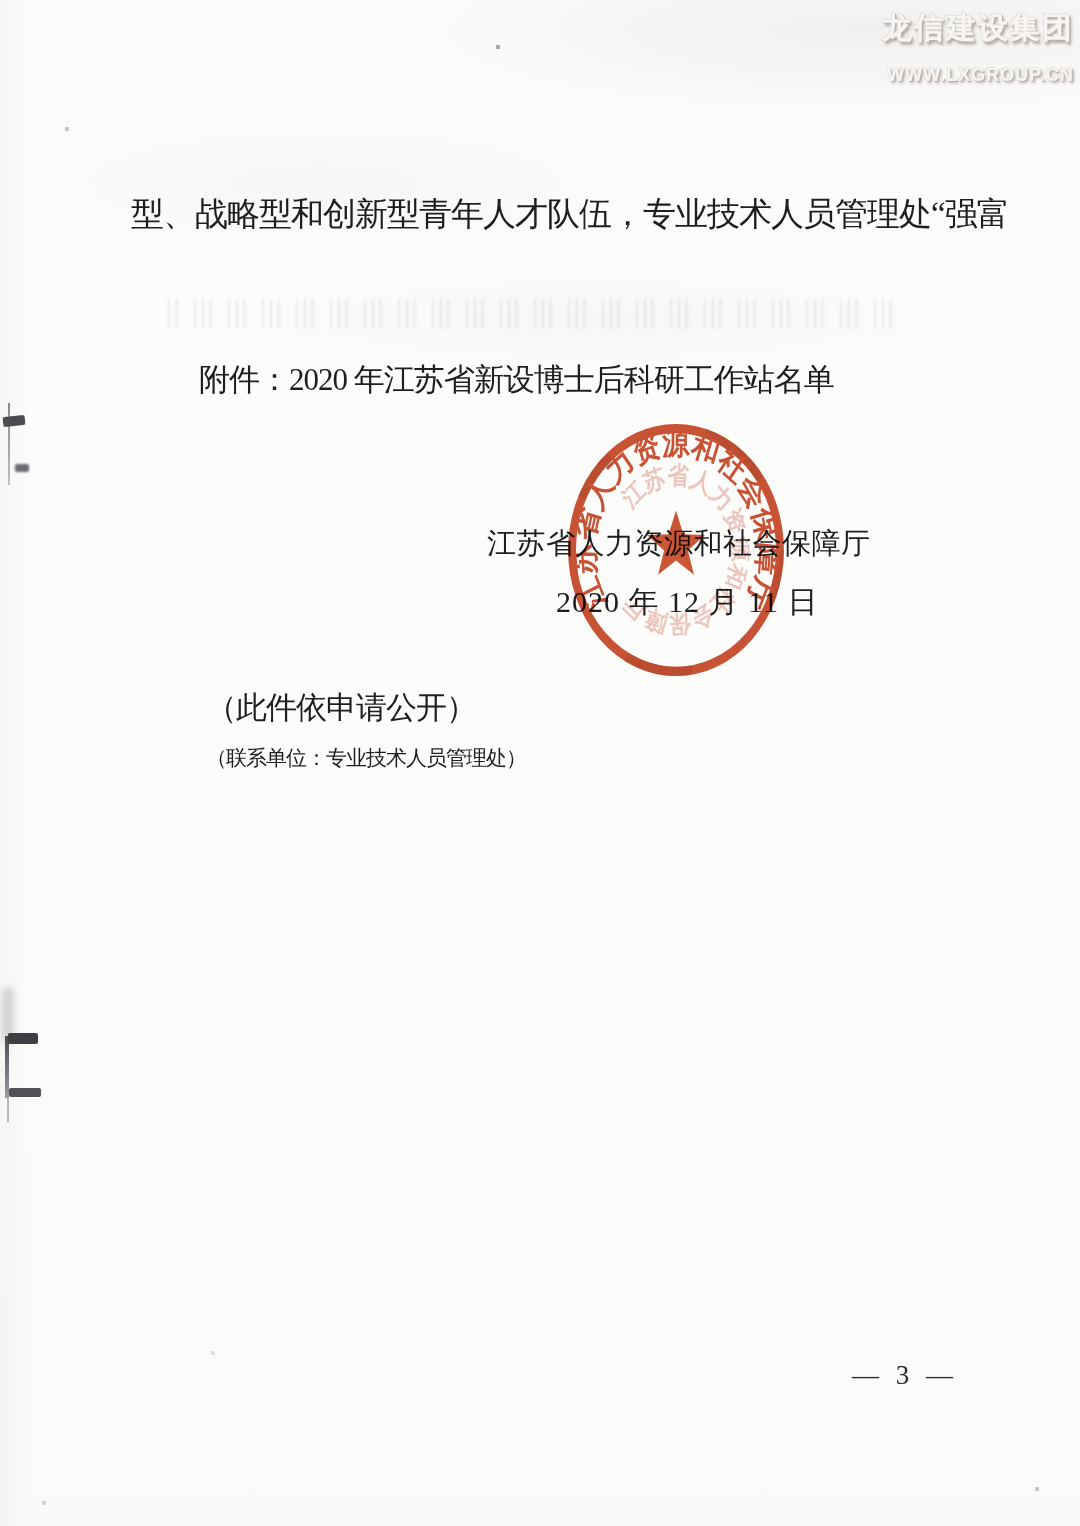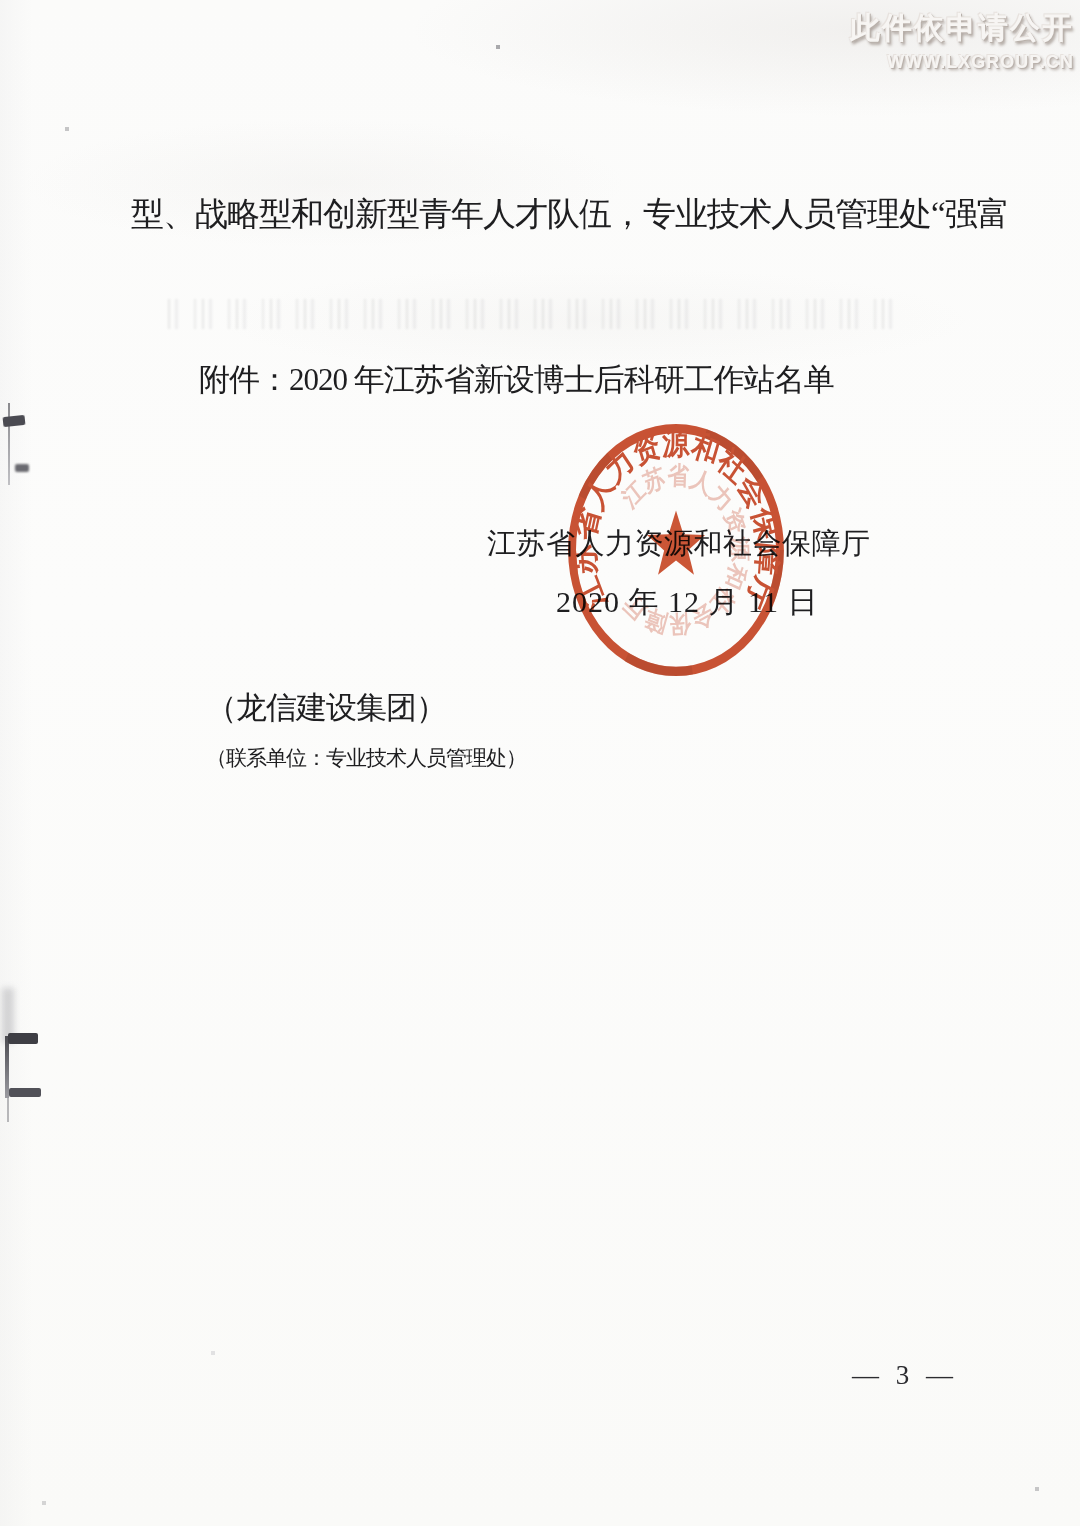--- a/index.html
+++ b/index.html
@@ -19,21 +19,21 @@
   }
 
   
   .logo{position:absolute;top:8px;right:6px;text-align:right;
     font-family:"Liberation Sans","DejaVu Sans",sans-serif;font-weight:700;}
   .logo-cn{
     font-size:30px;letter-spacing:2px;color:#f7f5f3;
     text-shadow:-1px -1px 0 #e7e2de, 1px 1px 0 #b9b1ab, 2px 3px 3px #ada49e, 0 0 2px #d8d2cd;
   }
   .logo-en{
-    margin-top:3px;font-size:18px;letter-spacing:1px;color:#f6f4f2;
+    margin-top:16px;font-size:18px;letter-spacing:1px;color:#f6f4f2;
     text-shadow:-1px -1px 0 #e7e2de, 1px 1px 0 #bab2ac, 2px 2px 3px #b0a7a1;
   }
 
   .line{position:absolute;white-space:nowrap;line-height:1.08;color:#1e1e20;}
   .para1{left:131px;top:197px;font-size:33px;letter-spacing:-1px;}
   .para2{left:131px;top:252px;font-size:33px;letter-spacing:-1px;}
   .attach{left:199px;top:363px;font-size:31px;letter-spacing:-1px;}
   .issuer{left:487px;top:528px;font-size:29px;letter-spacing:.5px;}
   .date{left:556px;top:586px;font-size:30px;letter-spacing:1px;}
   .note1{left:206px;top:691px;font-size:31px;letter-spacing:-1px;}
@@ -73,21 +73,21 @@
       1036px 1488px 0 1px rgba(120,120,125,.4),
       43px 1502px 0 1px rgba(140,140,145,.35),
       212px 1352px 0 1px rgba(170,170,175,.3);}
 </style>
 </head>
 <body>
 
 <div class="page">
 
   <div class="logo">
-    <div class="logo-cn">此件依申请公开</div>
+    <div class="logo-cn">龙信建设集团</div>
     <div class="logo-en">WWW.LXGROUP.CN</div>
   </div>
 
   <div class="line para1">型、战略型和创新型青年人才队伍，专业技术人员管理处“强富</div>
 
   <div class="ghost-band"></div>
 
   <div class="line attach">附件：2020 年江苏省新设博士后科研工作站名单</div>
 
   <div class="line issuer">江苏省人力资源和社会保障厅</div>
@@ -104,21 +104,21 @@
       <textPath href="#sealArc" startOffset="2" textLength="314" lengthAdjust="spacingAndGlyphs">江苏省人力资源和社会保障厅</textPath>
     </text>
     <g transform="rotate(26,100,100)" opacity="0.32">
       <text font-size="19" fill="#c84a2a">
         <textPath href="#ghostArc" startOffset="10">江苏省人力资源和社会保障厅</textPath>
       </text>
     </g>
     <polygon fill="#cc4e2c" points="100,70 106.5,88.1 125.7,88.7 110.5,100.4 115.9,118.8 100,108 84.1,118.8 89.5,100.4 74.3,88.7 93.5,88.1"></polygon>
   </svg>
 
-  <div class="line note1">（龙信建设集团）</div>
+  <div class="line note1">（此件依申请公开）</div>
   <div class="line note2">（联系单位：专业技术人员管理处）</div>
 
   <div class="line pageno">— 3 —</div>
 
   <div class="bm bm1-line"></div>
   <div class="bm bm1-a"></div>
   <div class="bm bm1-b"></div>
   <div class="bm bm2-smudge"></div>
   <div class="bm bm2-line"></div>
   <div class="bm bm2-a"></div>

